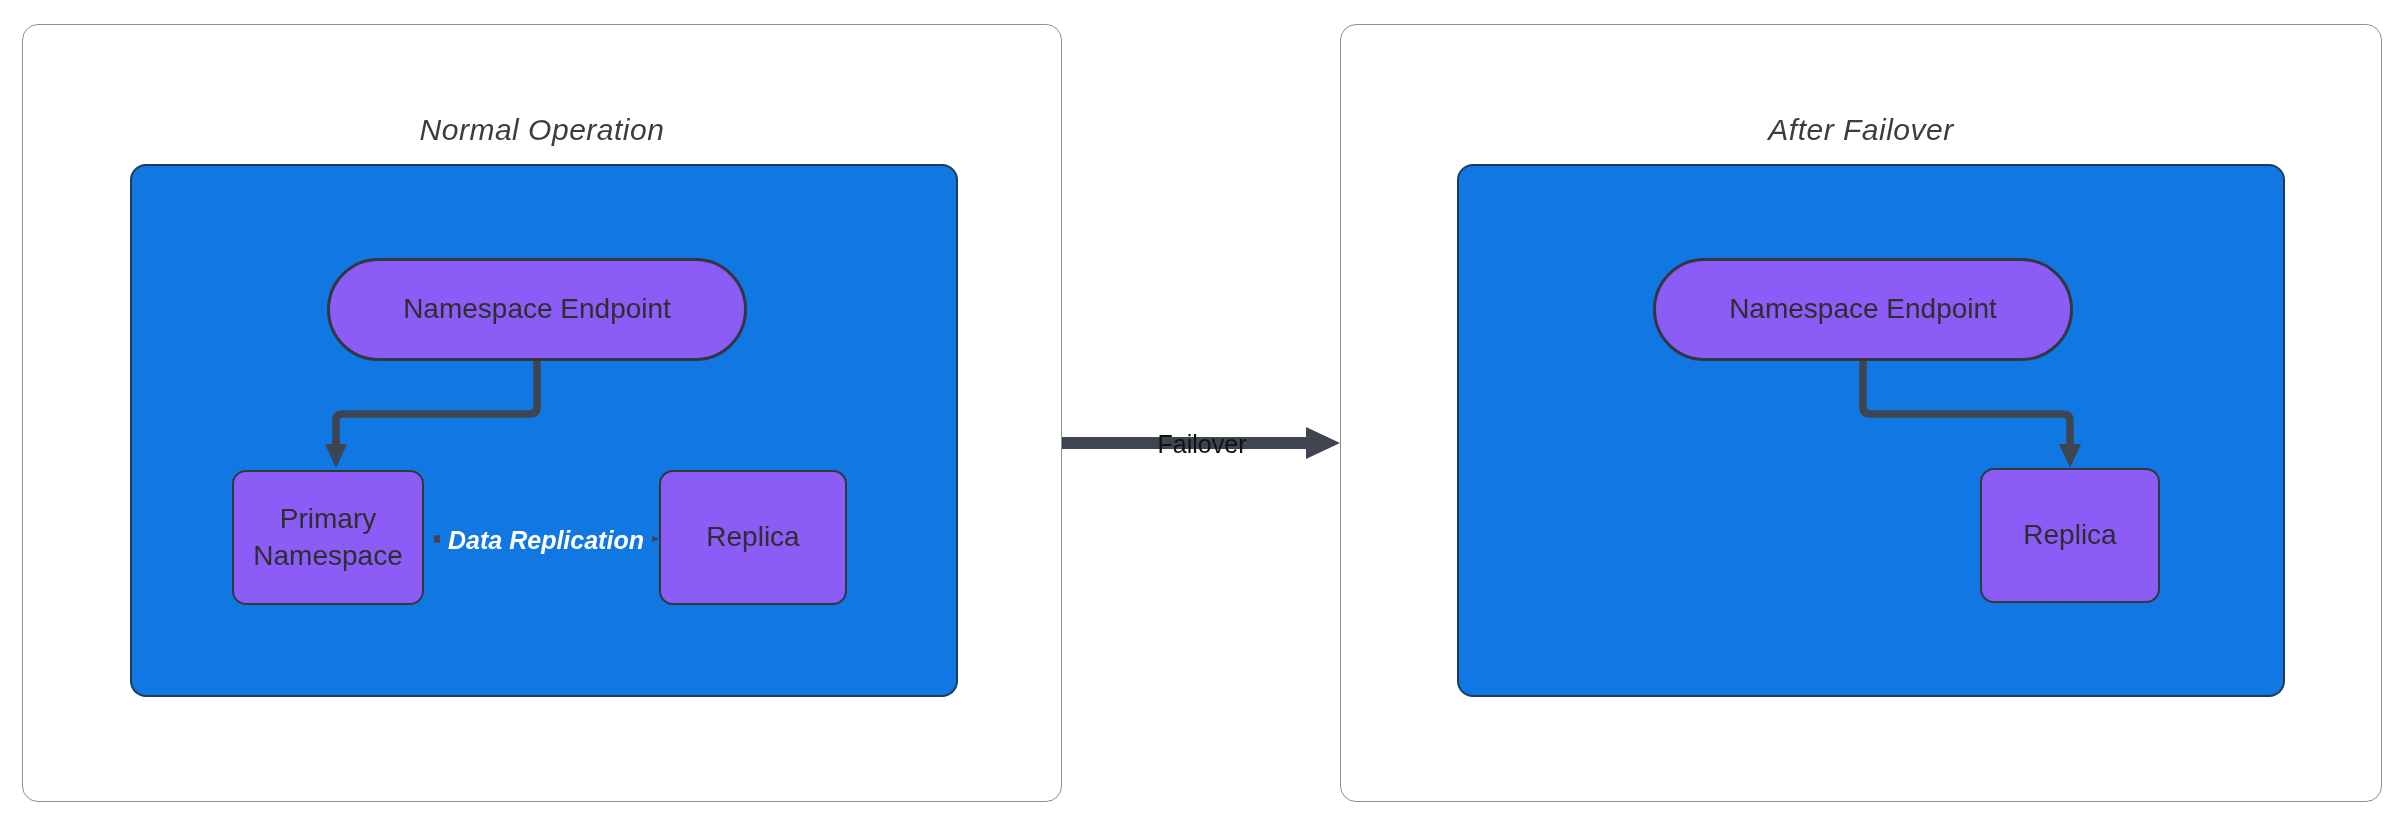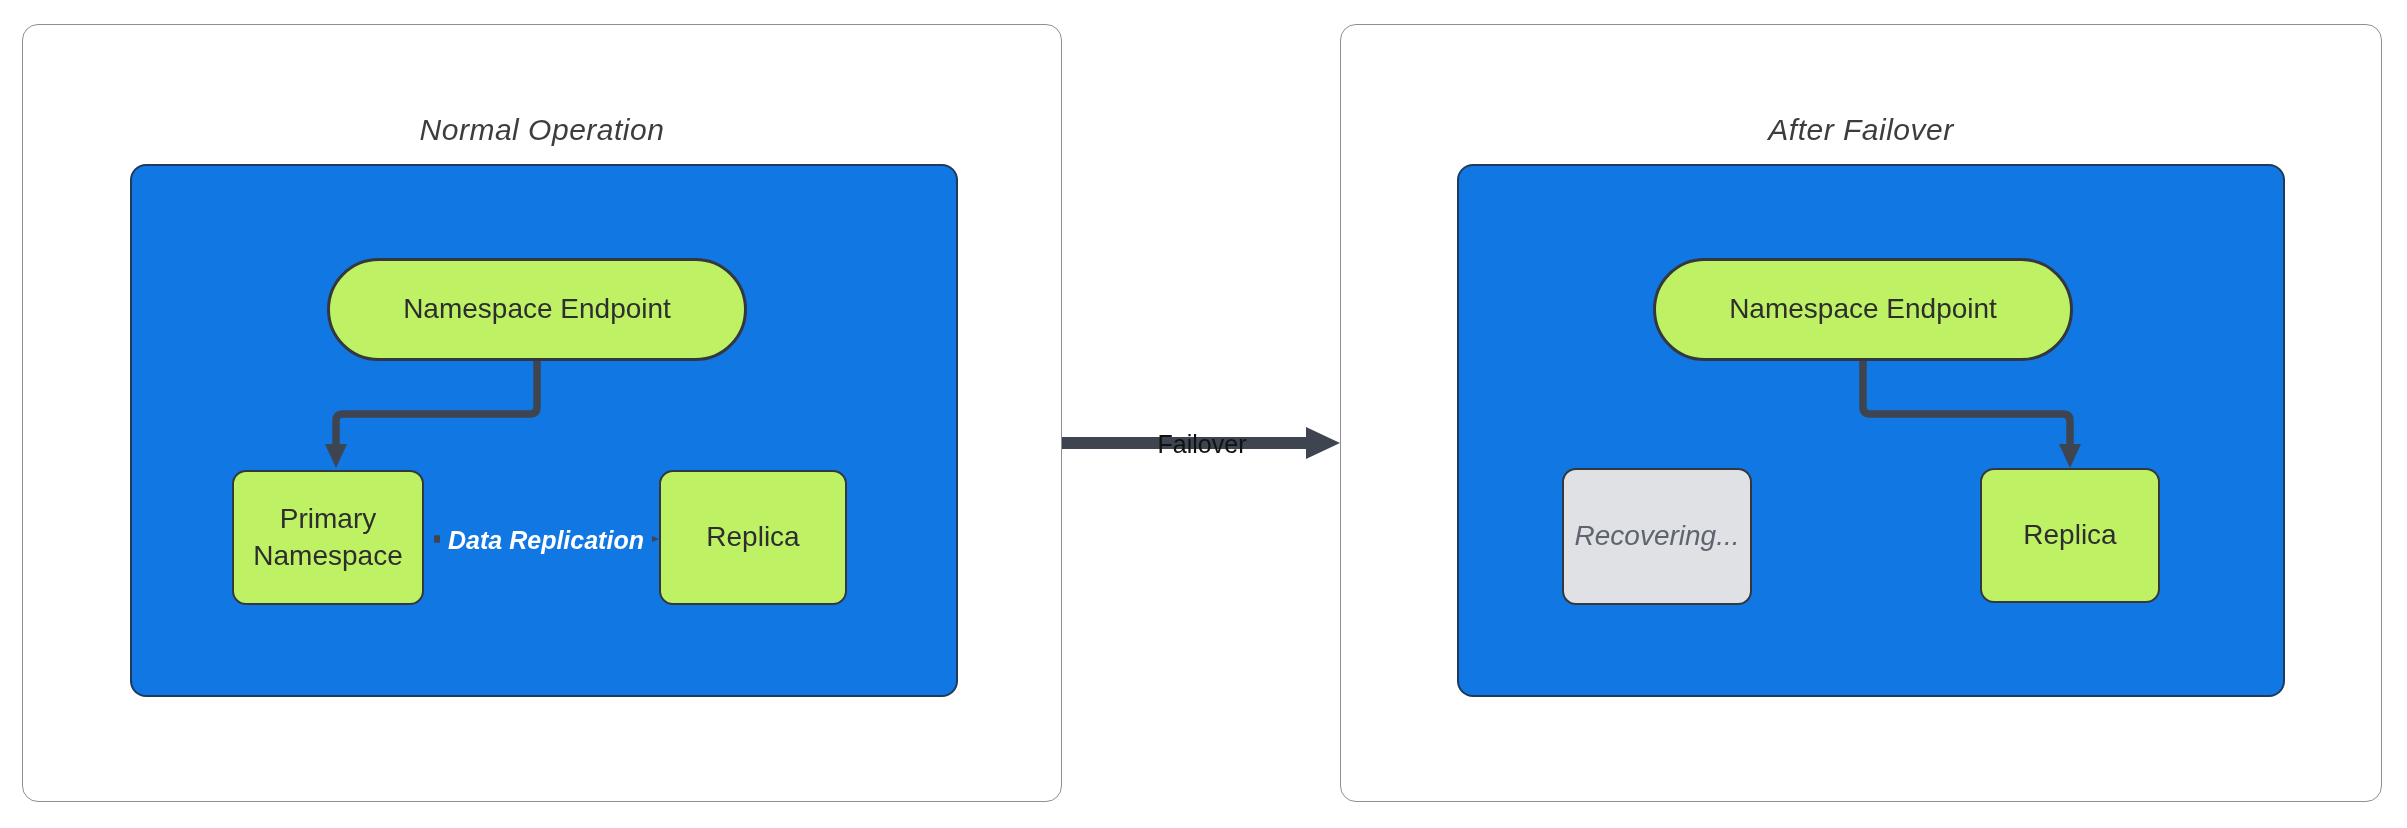--- a/index.html
+++ b/index.html
@@ -27,21 +27,21 @@
 
   
   .container-box{position:absolute;width:828px;height:533px;top:164px;
                  background:var(--container-fill);
                  border:2px solid rgba(35,39,46,.75);border-radius:16px;}
   .container-box.left{left:130px;}
   .container-box.right{left:1457px;}
 
   
   .node{position:absolute;display:flex;align-items:center;justify-content:center;
-        text-align:center;background:#bef264;border:3px solid var(--node-border);
+        text-align:center;background:#8b5cf6;border:3px solid var(--node-border);
         color:var(--text);font-size:28px;line-height:1.3;}
   .stadium{width:420px;height:103px;top:258px;border-radius:52px;}
   .stadium.left{left:327px;}
   .stadium.right{left:1653px;}
   .rect-node{width:192px;height:135px;top:470px;border-radius:14px;border-width:2.5px;}
   .rect-node.primary{left:232px;padding:0 6px;}
   .rect-node.replica-left{left:659px;width:188px;}
   .rect-node.recovering{left:1562px;width:190px;height:137px;top:468px;
         background:var(--disabled-fill);color:var(--disabled-text);font-style:italic;}
   .rect-node.replica-right{left:1980px;width:180px;top:468px;}
@@ -97,20 +97,17 @@
   <div class="node rect-node replica-left">
     <span>Replica</span>
   </div>
   <div class="edge-label replication">Data Replication</div>
 
   <div class="edge-label failover">Failover</div>
 
   <div class="node stadium right">
     <span>Namespace Endpoint</span>
   </div>
-  <div class="node rect-node recovering">
-    <span>Recovering...</span>
-  </div>
   <div class="node rect-node replica-right">
     <span>Replica</span>
   </div>
 
 </div>
 
 </body></html>

